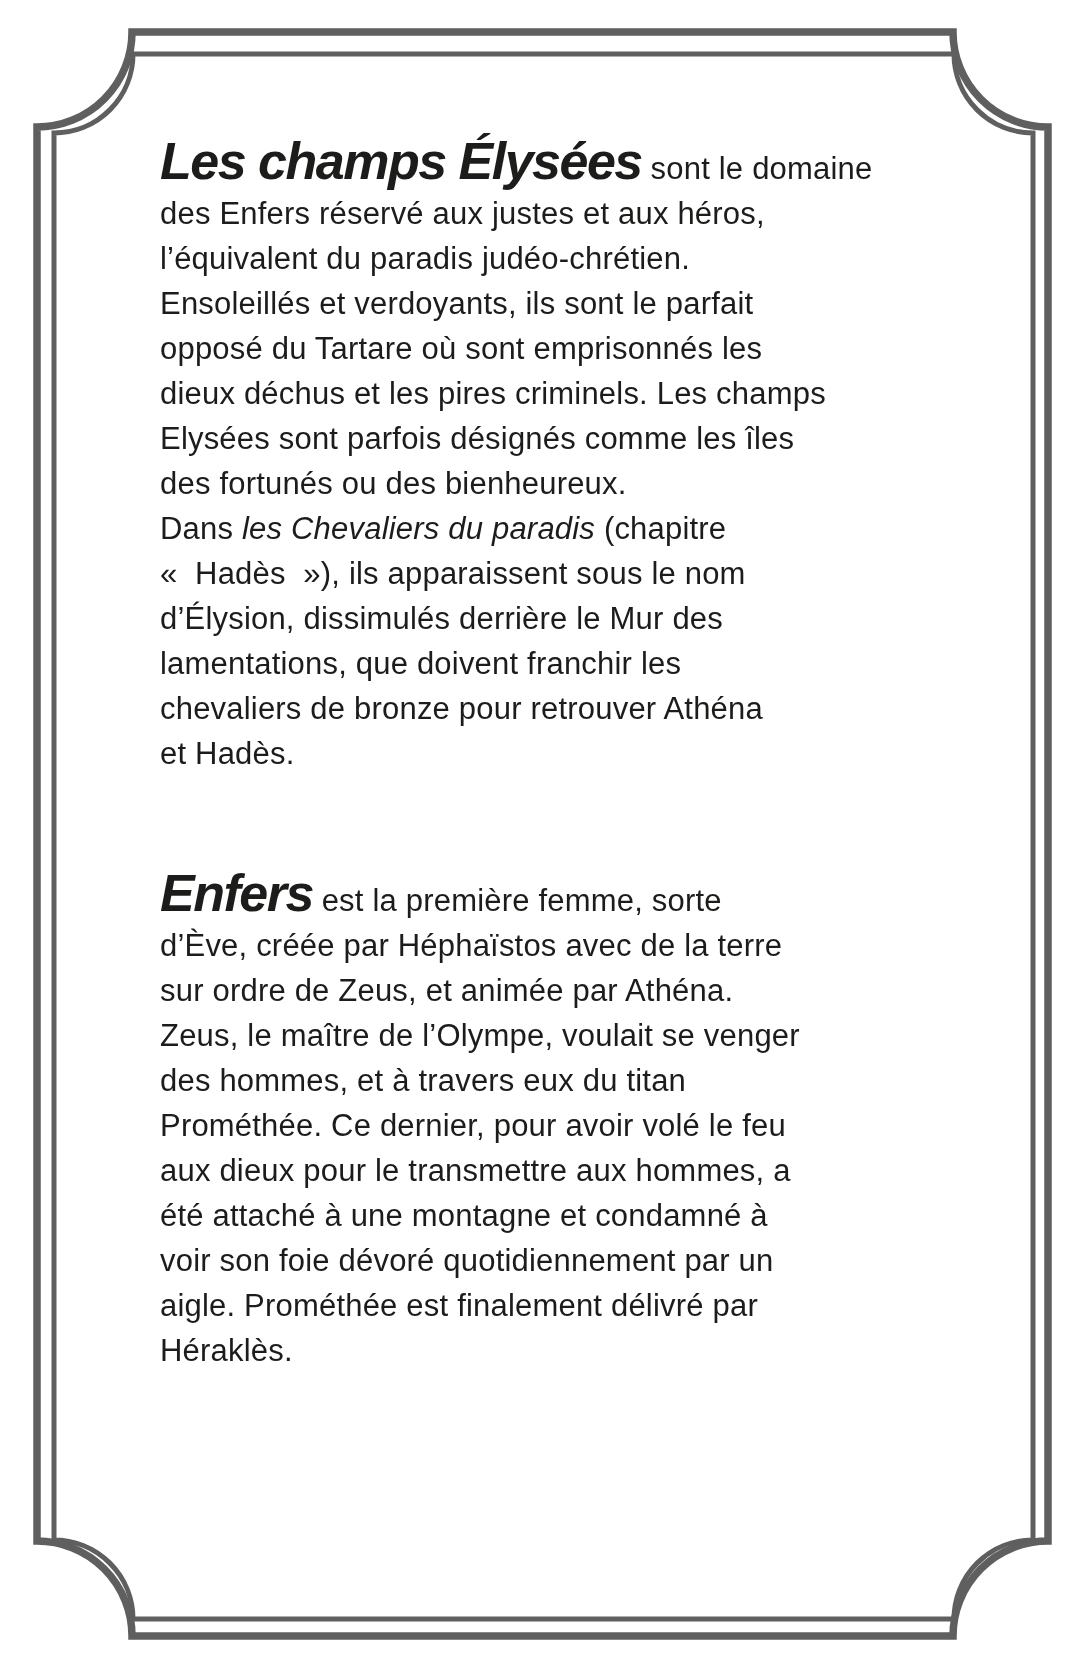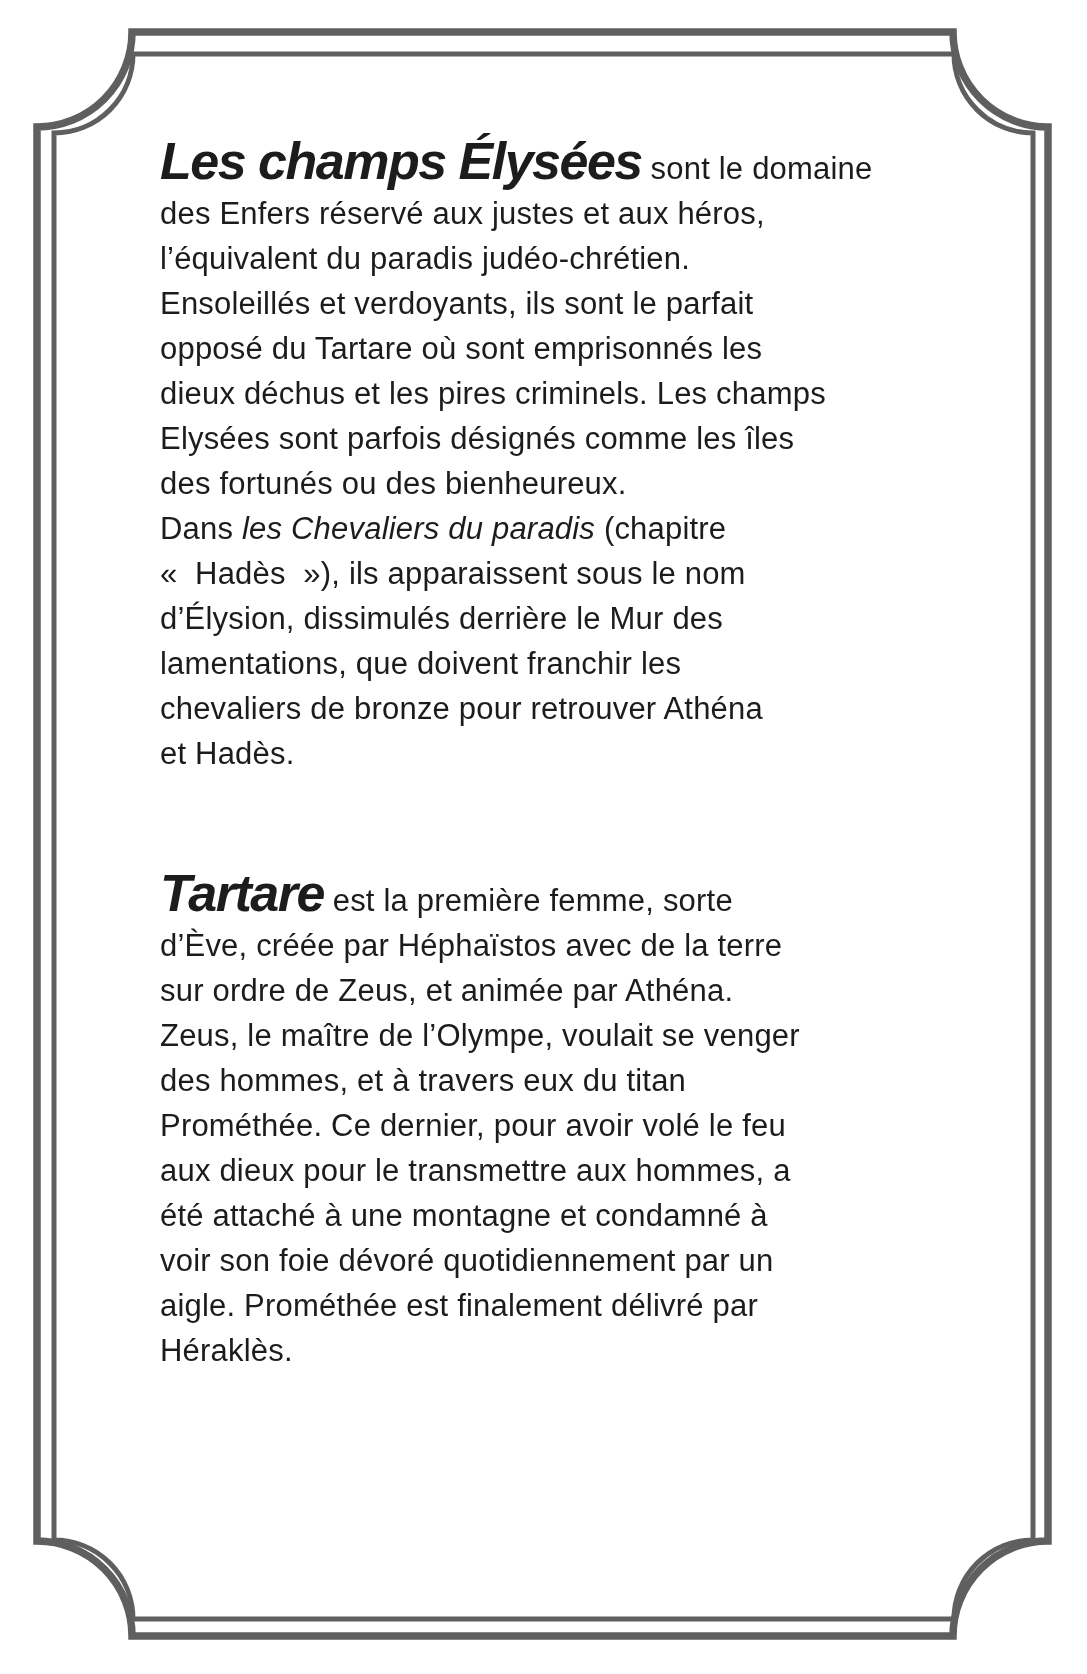--- a/index.html
+++ b/index.html
@@ -70,21 +70,21 @@
 Ensoleillés et verdoyants, ils sont le parfait
 opposé du Tartare où sont emprisonnés les
 dieux déchus et les pires criminels. Les champs
 Elysées sont parfois désignés comme les îles
 des fortunés ou des bienheureux.
 Dans </span><span class="seg-italic">les Chevaliers du paradis</span><span class="seg-normal"> (chapitre
 «  Hadès  »), ils apparaissent sous le nom
 d’Élysion, dissimulés derrière le Mur des
 lamentations, que doivent franchir les
 chevaliers de bronze pour retrouver Athéna
-et Hadès.</span></p><p class="entry"><span class="term">Tartare</span><span class="seg-normal"> est la première femme, sorte
+et Hadès.</span></p><p class="entry"><span class="term">Enfers</span><span class="seg-normal"> est la première femme, sorte
 d’Ève, créée par Héphaïstos avec de la terre
 sur ordre de Zeus, et animée par Athéna.
 Zeus, le maître de l’Olympe, voulait se venger
 des hommes, et à travers eux du titan
 Prométhée. Ce dernier, pour avoir volé le feu
 aux dieux pour le transmettre aux hommes, a
 été attaché à une montagne et condamné à
 voir son foie dévoré quotidiennement par un
 aigle. Prométhée est finalement délivré par
 Héraklès.</span></p></main>

